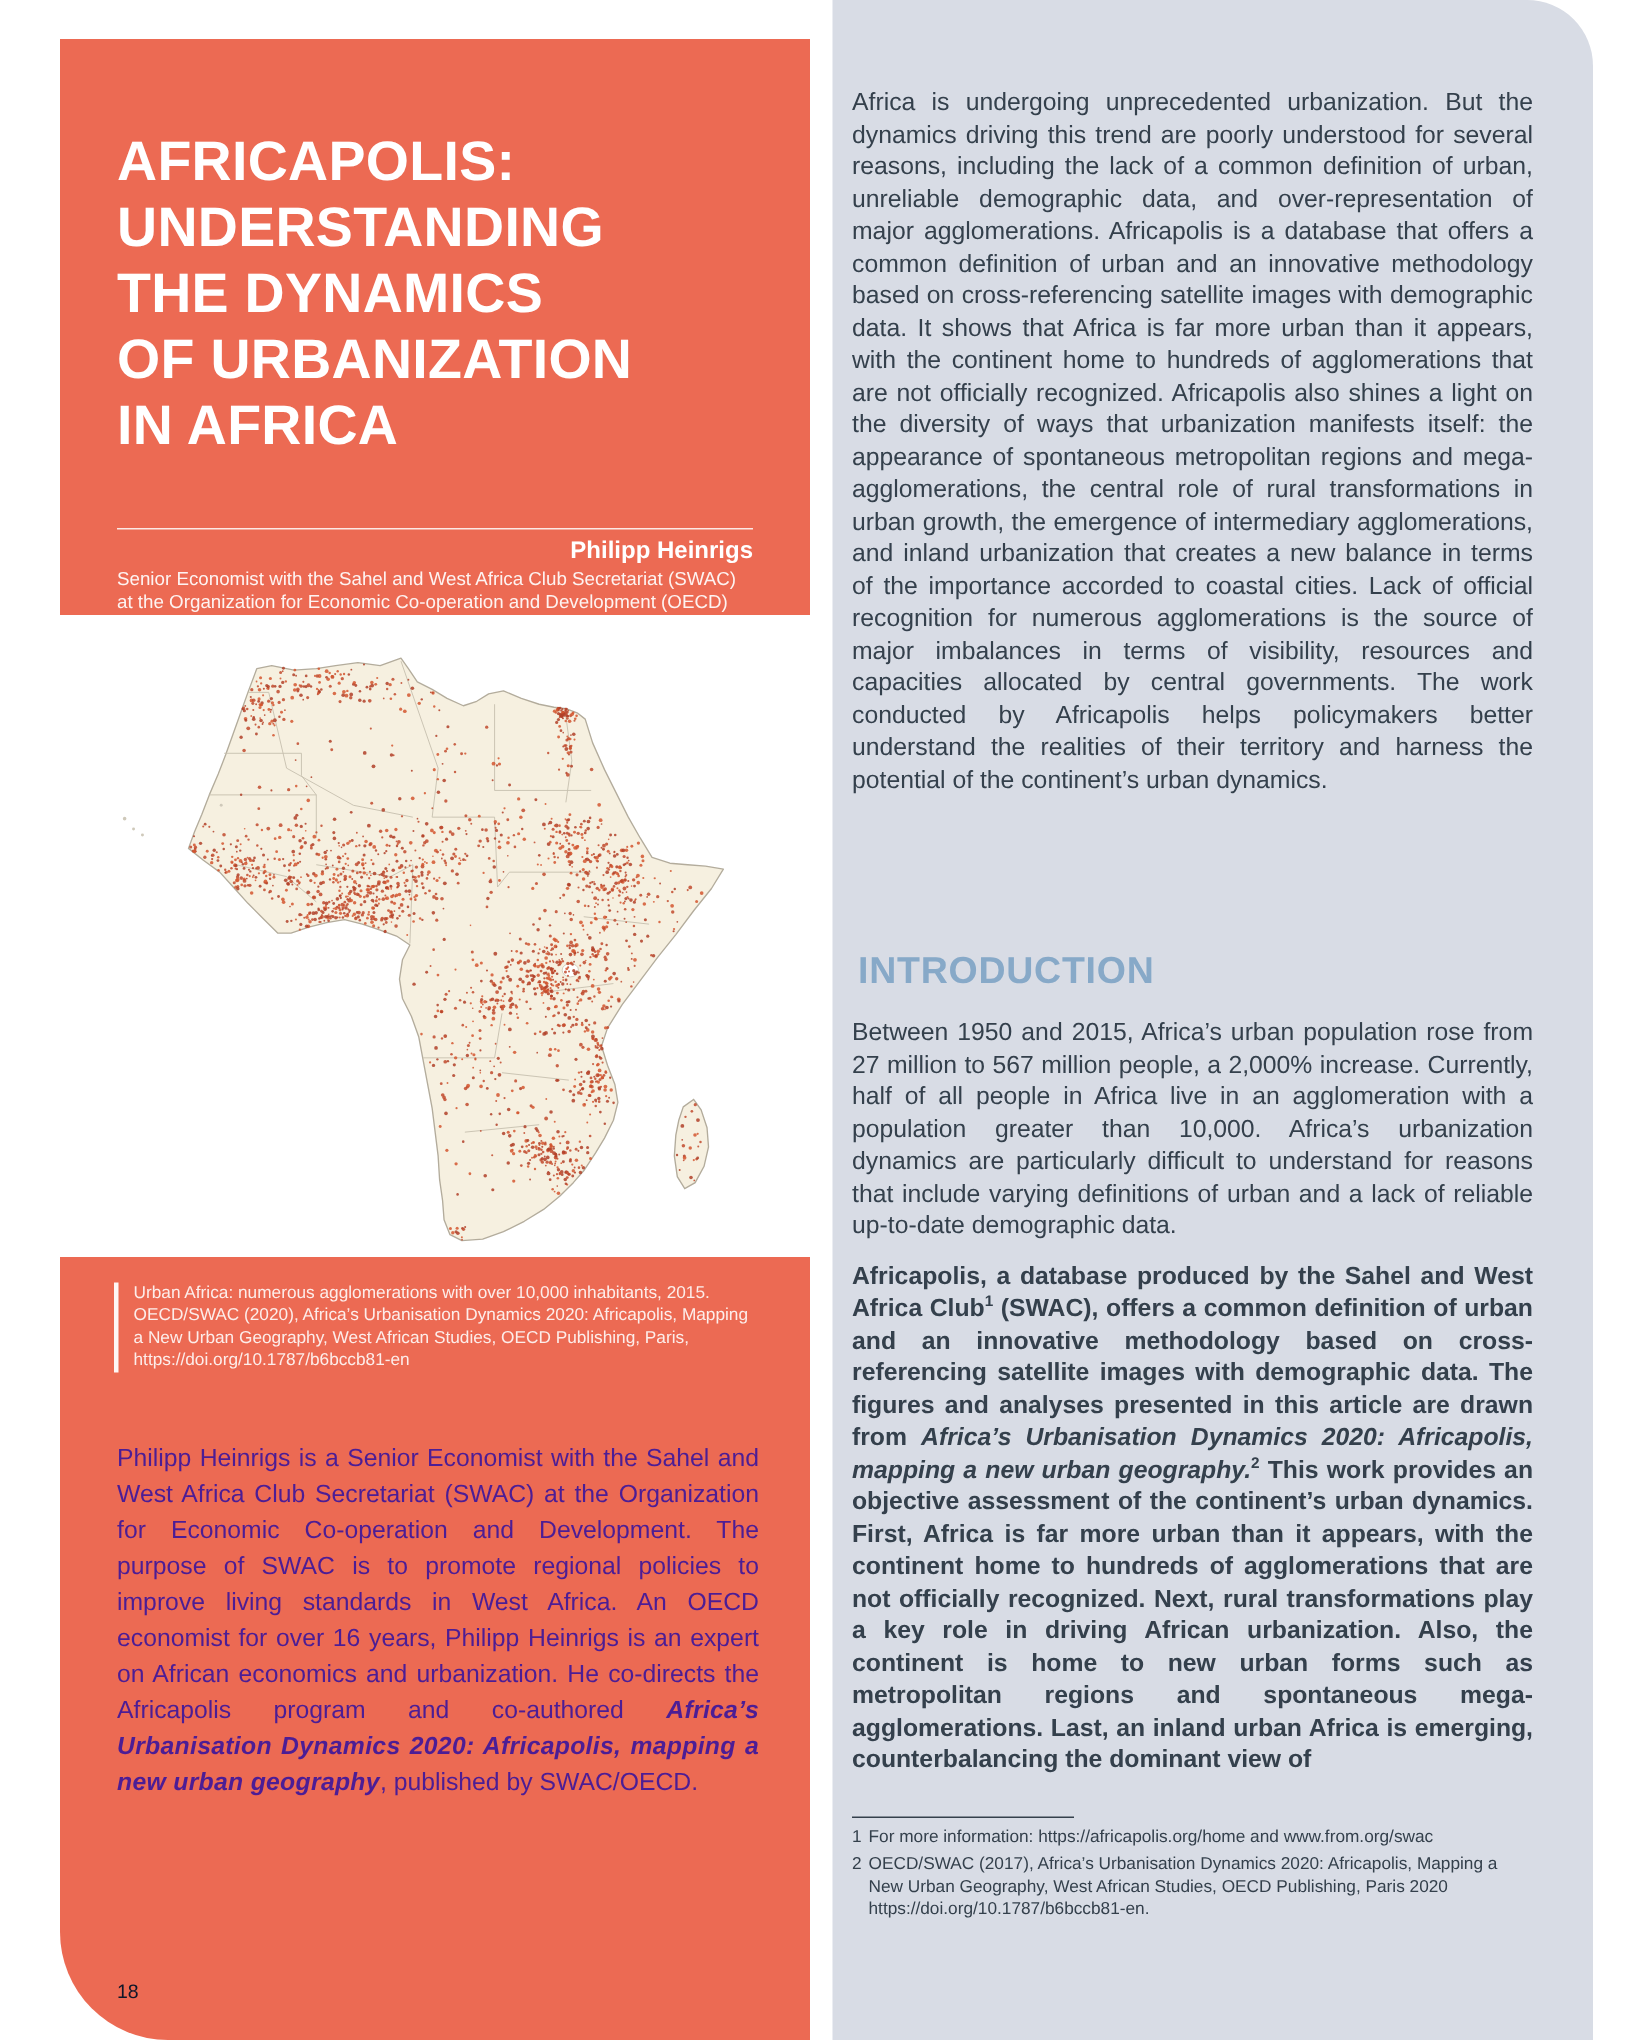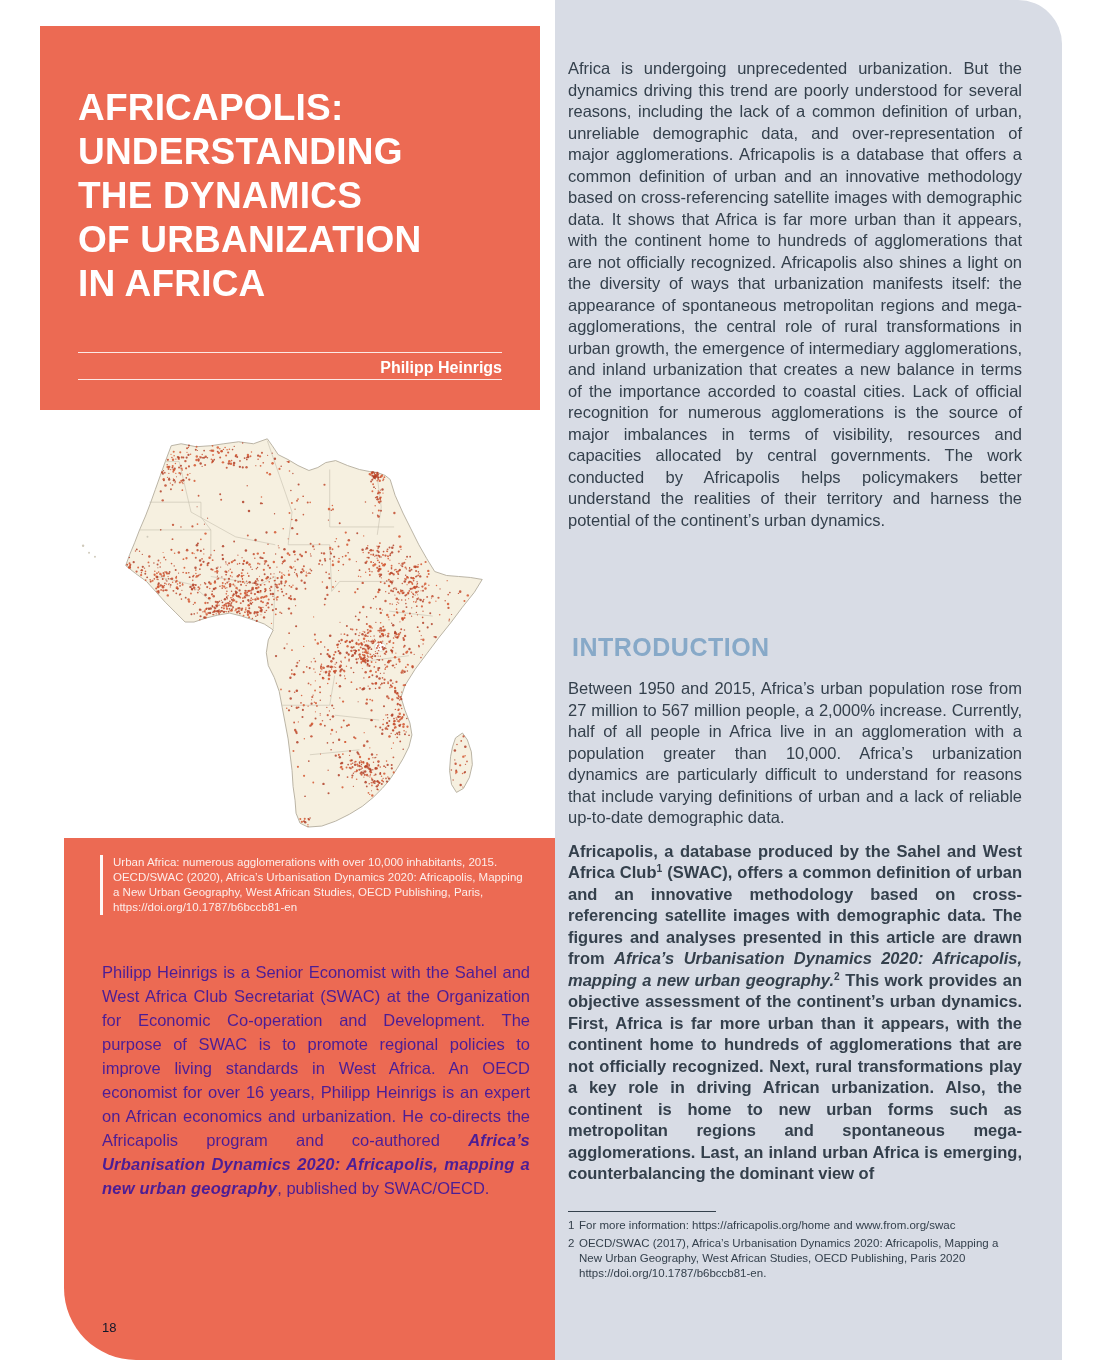--- a/index.html
+++ b/index.html
@@ -11,21 +11,21 @@
               color:#ffffff;font-size:37px;line-height:44px;font-weight:bold;
               letter-spacing:.2px;white-space:pre-line;}
   .byline{position:absolute;left:38px;right:38px;top:326px;}
   .byline hr{border:none;border-top:1px solid rgba(255,255,255,.85);margin:0;}
   .author{color:#ffffff;font-weight:bold;font-size:16px;margin:6px 0 2px 0;text-align:right;}
   .affiliation{color:rgba(255,255,255,.92);font-size:12.5px;line-height:14.5px;
                white-space:pre-line;margin:0 0 9px 0;}
   .map-wrap{position:absolute;left:40px;top:410px;width:500px;height:428px;background:#ffffff;}
   .map-wrap svg{position:absolute;left:20px;top:8px;}
   .bottom-block{position:absolute;left:40px;top:838px;width:500px;height:522px;
-                background:#ec6a53;border-bottom-left-radius:72px;margin-left:24px;}
+                background:#ec6a53;border-bottom-left-radius:72px;}
   .caption-block{position:absolute;left:36px;right:34px;top:17px;
                  border-left:3px solid rgba(255,255,255,.95);padding-left:10px;
                  color:rgba(255,255,255,.88);font-size:11.5px;line-height:15px;}
   .bio{position:absolute;left:38px;right:34px;top:122px;color:#4c1d95;
        font-size:16.5px;line-height:24px;text-align:justify;}
   .bio b i{letter-spacing:.2px;}
   .page-number{position:absolute;left:38px;top:482px;color:#0f172a;font-size:13px;}
   
   .right-panel{position:absolute;left:555px;top:0;width:507px;height:1360px;
                background:#d8dce5;border-top-right-radius:44px;box-sizing:border-box;
@@ -50,20 +50,22 @@
 
   <div class="title-block">
     <h1 class="page-title">AFRICAPOLIS:
 UNDERSTANDING
 THE DYNAMICS
 OF URBANIZATION
 IN AFRICA</h1>
     <div class="byline">
       <hr>
       <div class="author">Philipp Heinrigs</div>
+      <div class="affiliation">Senior Economist with the Sahel and West Africa Club Secretariat (SWAC)
+at the Organization for Economic Co-operation and Development (OECD)</div>
       <hr>
     </div>
   </div>
 
   <div class="map-wrap">
     <svg id="africa-svg" width="480" height="416" viewBox="0 0 480 420" role="img">
 
       <path id="africa-outline" fill="#f6f0e0" stroke="#b3ac9c" stroke-width="0.9" stroke-linejoin="round" d="M110,28 L120,26 135,29 150,28 163,26 178,24 193,26 207,21
            212,28 218,37 228,42 238,48 249,53 258,50 266,45 276,43
            288,48 300,52 310,54 318,55 326,58 331,62

